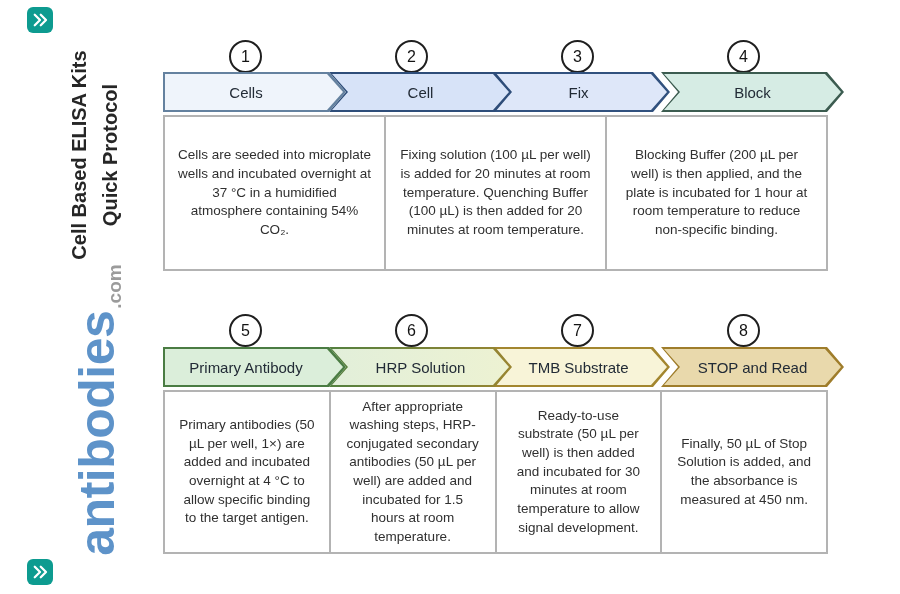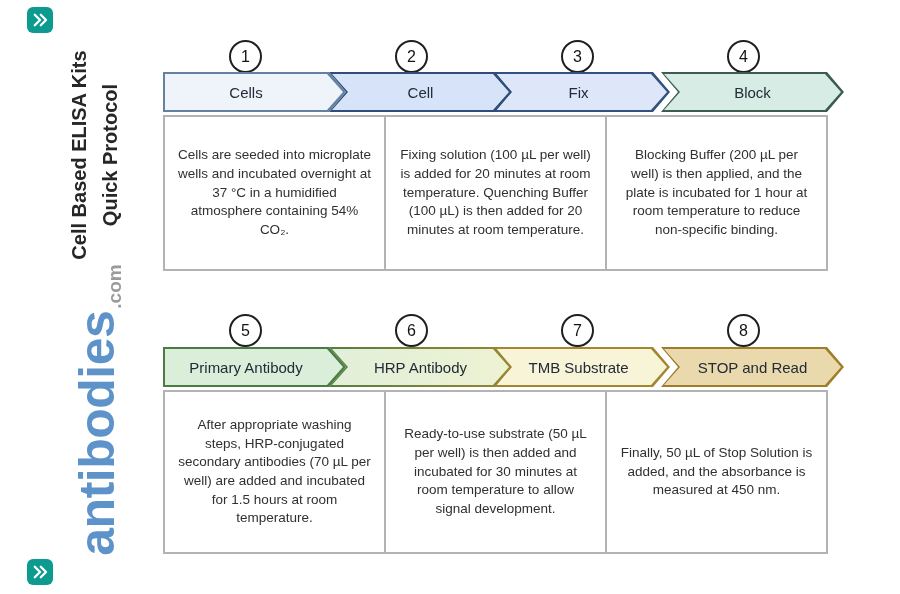--- a/index.html
+++ b/index.html
@@ -139,37 +139,40 @@
 
   <div class="band rowB">
     <div class="seg first s0" style="--fill: #dbeeda; --border: #4a7c43;">
       <div class="seg-border"></div>
       <div class="seg-fill"></div>
       <div class="seg-label">Primary Antibody</div>
     </div>
     <div class="seg s1" style="--fill: linear-gradient(90deg,#e2efda,#edf2d2); --border: linear-gradient(90deg,#53803f,#9a8531);">
       <div class="seg-border"></div>
       <div class="seg-fill"></div>
-      <div class="seg-label">HRP Antibody</div>
+      <div class="seg-label">HRP Solution</div>
     </div>
     <div class="seg s2" style="--fill: #f8f4d8; --border: #a3862f;">
       <div class="seg-border"></div>
       <div class="seg-fill"></div>
       <div class="seg-label">TMB Substrate</div>
     </div>
     <div class="seg s3" style="--fill: #e9d9ac; --border: #9f7d2b;">
       <div class="seg-border"></div>
       <div class="seg-fill"></div>
       <div class="seg-label">STOP and Read</div>
     </div>
   </div>
 
   <div class="descrow rowB">
     <div class="cell">
-      <div class="celltext">After appropriate washing steps, HRP-conjugated secondary antibodies (70 µL per well) are added and incubated for 1.5 hours at room temperature.</div>
+      <div class="celltext">Primary antibodies (50 µL per well, 1×) are added and incubated overnight at 4 °C to allow specific binding to the target antigen.</div>
+    </div>
+    <div class="cell">
+      <div class="celltext">After appropriate washing steps, HRP-conjugated secondary antibodies (50 µL per well) are added and incubated for 1.5 hours at room temperature.</div>
     </div>
     <div class="cell">
       <div class="celltext">Ready-to-use substrate (50 µL per well) is then added and incubated for 30 minutes at room temperature to allow signal development.</div>
     </div>
     <div class="cell">
       <div class="celltext">Finally, 50 µL of Stop Solution is added, and the absorbance is measured at 450 nm.</div>
     </div>
   </div>
 
 </div>

